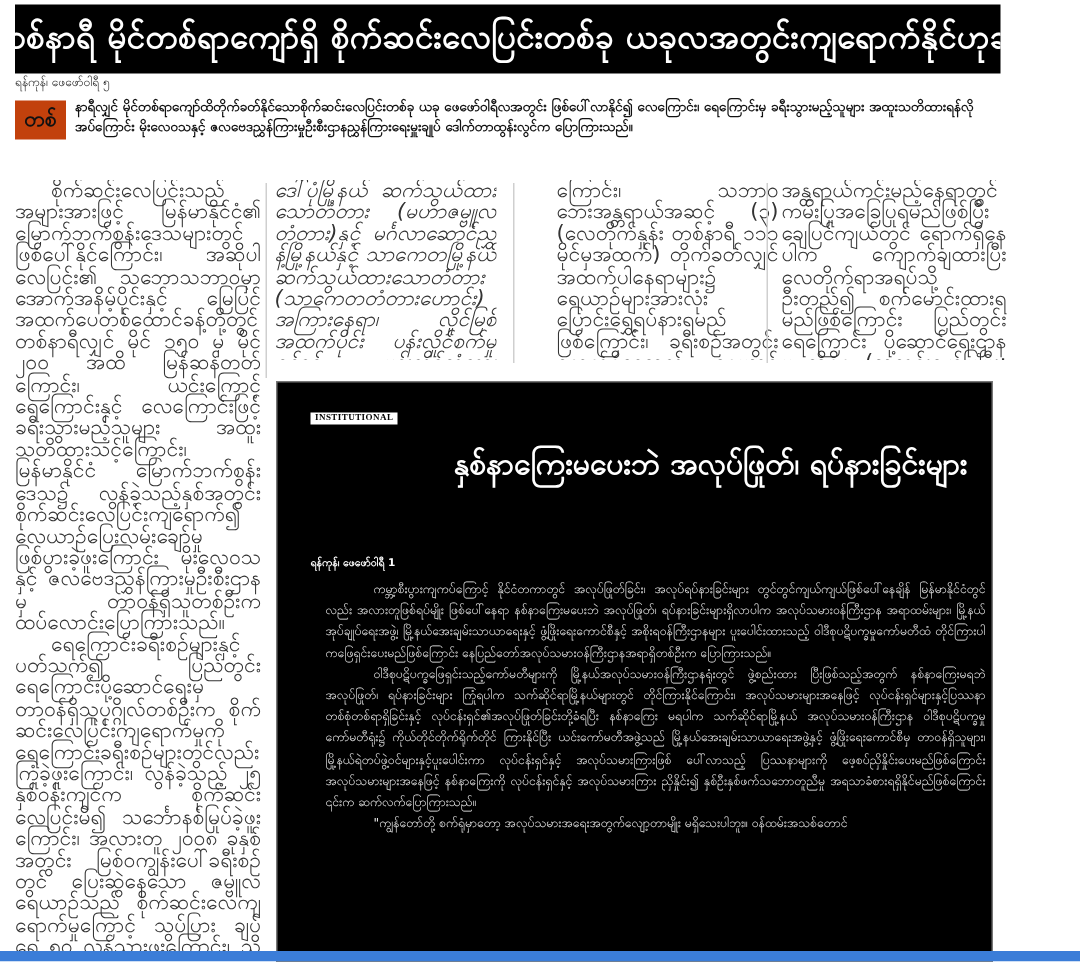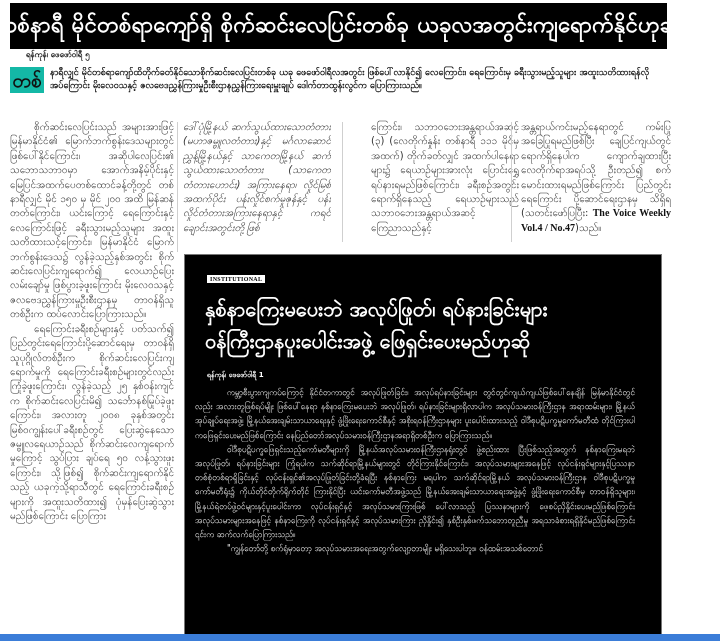--- a/index.html
+++ b/index.html
@@ -14,36 +14,36 @@
 
   .headline-bar {
     position: absolute; left: 10px; top: 3px; width: 657px; height: 46px;
     background: #000; color: #fff;
     display: flex; align-items: center; justify-content: center;
     font-size: 22px; font-weight: bold; letter-spacing: 0.3px;
     white-space: nowrap; overflow: hidden;
   }
   .byline {
     position: absolute; left: 10px; top: 49px;
-    font-size: 8px; font-weight: bold; color: #111; margin-left: 16px;
+    font-size: 8px; font-weight: normal; color: #111;
   }
 
   .lead {
     position: absolute; left: 10px; top: 66px; width: 660px;
     font-size: 9px; font-weight: bold; line-height: 13px; color: #111;
   }
   .dropcap {
     float: left; width: 34px; height: 26px; margin: 1px 6px 0 0;
-    background: #14b8a6; color: #111;
-    font-size: 19px; font-weight: bold;
+    background: #c2410c; color: #111;
+    font-size: 14px; font-weight: bold;
     display: flex; align-items: center; justify-content: center;
   }
 
   .col {
-    position: absolute; font-size: 10px; line-height: 14.4px; color: #333;
+    position: absolute; font-size: 14px; line-height: 14.4px; color: #333;
     text-align: justify;
   }
   .col p { margin: 0; text-indent: 24px; }
   .col-1 { left: 10px; top: 120px; width: 164px; height: 520px; overflow: hidden; }
   .col-2 { left: 183px; top: 120px; width: 148px; height: 120px; overflow: hidden; font-style: italic; }
   .col-3 { left: 371px; top: 120px; width: 148px; height: 120px; overflow: hidden; }
   .col-4 { left: 521px; top: 120px; width: 150px; height: 120px; overflow: hidden; }
   .col-2 p, .col-3 p, .col-4 p { text-indent: 0; }
   .source-en { font-family: "Liberation Serif", serif; font-weight: bold; color: #111; }
 
@@ -57,28 +57,28 @@
     border: 1px solid #777;
   }
   .tag {
     position: absolute; left: 22px; top: 20px;
     background: #fff; color: #000;
     font-family: "Liberation Serif", serif; font-size: 6px; font-weight: bold;
     padding: 1px 3px; letter-spacing: 0.3px;
   }
   .inset-title {
     position: absolute; left: 20px; top: 38px; width: 440px;
-    font-size: 20px; font-weight: bold; line-height: 32px; color: #fff;
+    font-size: 20px; font-weight: bold; line-height: 32px; color: #fff; text-align: right;
   }
   .inset-byline {
     position: absolute; left: 22px; top: 115px;
     font-size: 7px; font-weight: bold; color: #fff;
   }
   .inset-body {
-    position: absolute; left: 10px; top: 130px; width: 440px;
+    position: absolute; left: 32px; top: 130px; width: 440px;
     font-size: 8.2px; line-height: 14.2px; color: #eee; text-align: justify;
   }
   .inset-body p { margin: 0; text-indent: 32px; }
 
   .taskbar {
     position: absolute; left: 0; top: 634px; width: 720px; height: 7px;
     background: #3b7dd8;
   }
 </style>
 </head>
@@ -116,21 +116,20 @@
     <p>
       <span>အန္တရာယ်ကင်းမည့်နေရာတွင် ကမ်းပြုအခြေပြုရမည်ဖြစ်ပြီး ချေပြင်ကျယ်တွင် ရောက်ရှိနေပါက ကျောက်ချထားပြီး လေတိုက်ရာအရပ်သို့ ဦးတည်၍ စက်မောင်းထားရမည်ဖြစ်ကြောင်း ပြည်တွင်းရေကြောင်း ပို့ဆောင်ရေးဌာနမှ သိရှိရ (သတင်းဖော်ပြပြီး:</span>
       <span class="source-en">The Voice Weekly Vol.4 / No.47</span><span>)သည်။</span>
     </p>
   </div>
 
   <div class="inset">
     <div class="tag">INSTITUTIONAL</div>
     <div class="inset-title">
       <div>နှစ်နာကြေးမပေးဘဲ အလုပ်ဖြုတ်၊ ရပ်နားခြင်းများ</div>
-      <div>ဝန်ကြီးဌာနပူးပေါင်းအဖွဲ့ ဖြေရှင်းပေးမည်ဟုဆို</div>
     </div>
     <div class="inset-byline">ရန်ကုန်၊ ဖေဖော်ဝါရီ 1</div>
     <div class="inset-body">
       <p>ကမ္ဘာ့စီးပွားကျကပ်ကြောင့် နိုင်ငံတကာတွင် အလုပ်ဖြုတ်ခြင်း၊ အလုပ်ရပ်နားခြင်းများ တွင်တွင်ကျယ်ကျယ်ဖြစ်ပေါ်နေချိန် မြန်မာနိုင်ငံတွင်လည်း အလားတူဖြစ်ရပ်မျိုး ဖြစ်ပေါ်နေရာ နစ်နာကြေးမပေးဘဲ အလုပ်ဖြုတ်၊ ရပ်နားခြင်းများရှိလာပါက အလုပ်သမားဝန်ကြီးဌာန အရာထမ်းများ၊ မြို့နယ်အုပ်ချုပ်ရေးအဖွဲ့၊ မြို့နယ်အေးချမ်းသာယာရေးနှင့် ဖွံ့ဖြိုးရေးကောင်စီနှင့် အစိုးရဝန်ကြီးဌာနများ ပူးပေါင်းထားသည့် ဝါဒီစုပဋိပက္ခမှုကော်မတီထံ တိုင်ကြားပါကဖြေရှင်းပေးမည်ဖြစ်ကြောင်း နေပြည်တော်အလုပ်သမားဝန်ကြီးဌာနအရာရှိတစ်ဦးက ပြောကြားသည်။</p>
       <p>ဝါဒီစုပဋိပက္ခဖြေရှင်းသည့်ကော်မတီများကို မြို့နယ်အလုပ်သမားဝန်ကြီးဌာနရုံးတွင် ဖွဲ့စည်းထား ပြီးဖြစ်သည့်အတွက် နစ်နာကြေးမရဘဲ အလုပ်ဖြုတ်၊ ရပ်နားခြင်းများ ကြုံရပါက သက်ဆိုင်ရာမြို့နယ်များတွင် တိုင်ကြားနိုင်ကြောင်း၊ အလုပ်သမားများအနေဖြင့် လုပ်ငန်းရှင်များနှင့်ပြဿနာ တစ်စုံတစ်ရာရှိခြင်းနှင့် လုပ်ငန်းရှင်၏အလုပ်ဖြုတ်ခြင်းတို့ခံရပြီး နစ်နာကြေး မရပါက သက်ဆိုင်ရာမြို့နယ် အလုပ်သမားဝန်ကြီးဌာန ဝါဒီစုပဋိပက္ခမှုကော်မတီရုံး၌ ကိုယ်တိုင်တိုက်ရိုက်တိုင် ကြားနိုင်ပြီး ယင်းကော်မတီအဖွဲ့သည် မြို့နယ်အေးချမ်းသာယာရေးအဖွဲ့နှင့် ဖွံ့ဖြိုးရေးကောင်စီမှ တာဝန်ရှိသူများ၊ မြို့နယ်ရဲတပ်ဖွဲ့ဝင်များနှင့်ပူးပေါင်းကာ လုပ်ငန်းရှင်နှင့် အလုပ်သမားကြားဖြစ် ပေါ်လာသည့် ပြဿနာများကို ဖေ့စပ်ညှိနှိုင်းပေးမည်ဖြစ်ကြောင်း အလုပ်သမားများအနေဖြင့် နစ်နာကြေးကို လုပ်ငန်းရှင်နှင့် အလုပ်သမားကြား ညှိနှိုင်း၍ နှစ်ဦးနှစ်ဖက်သဘောတူညီမှု အရသာခံစားရရှိနိုင်မည်ဖြစ်ကြောင်း ၎င်းက ဆက်လက်ပြောကြားသည်။</p>
       <p>"ကျွန်တော်တို့ စက်ရုံမှာတော့ အလုပ်သမားအရေးအတွက်လျော့တာမျိုး မရှိသေးပါဘူး။ ဝန်ထမ်းအသစ်တောင်</p>
     </div>
   </div>
 
   <div class="taskbar"></div>

